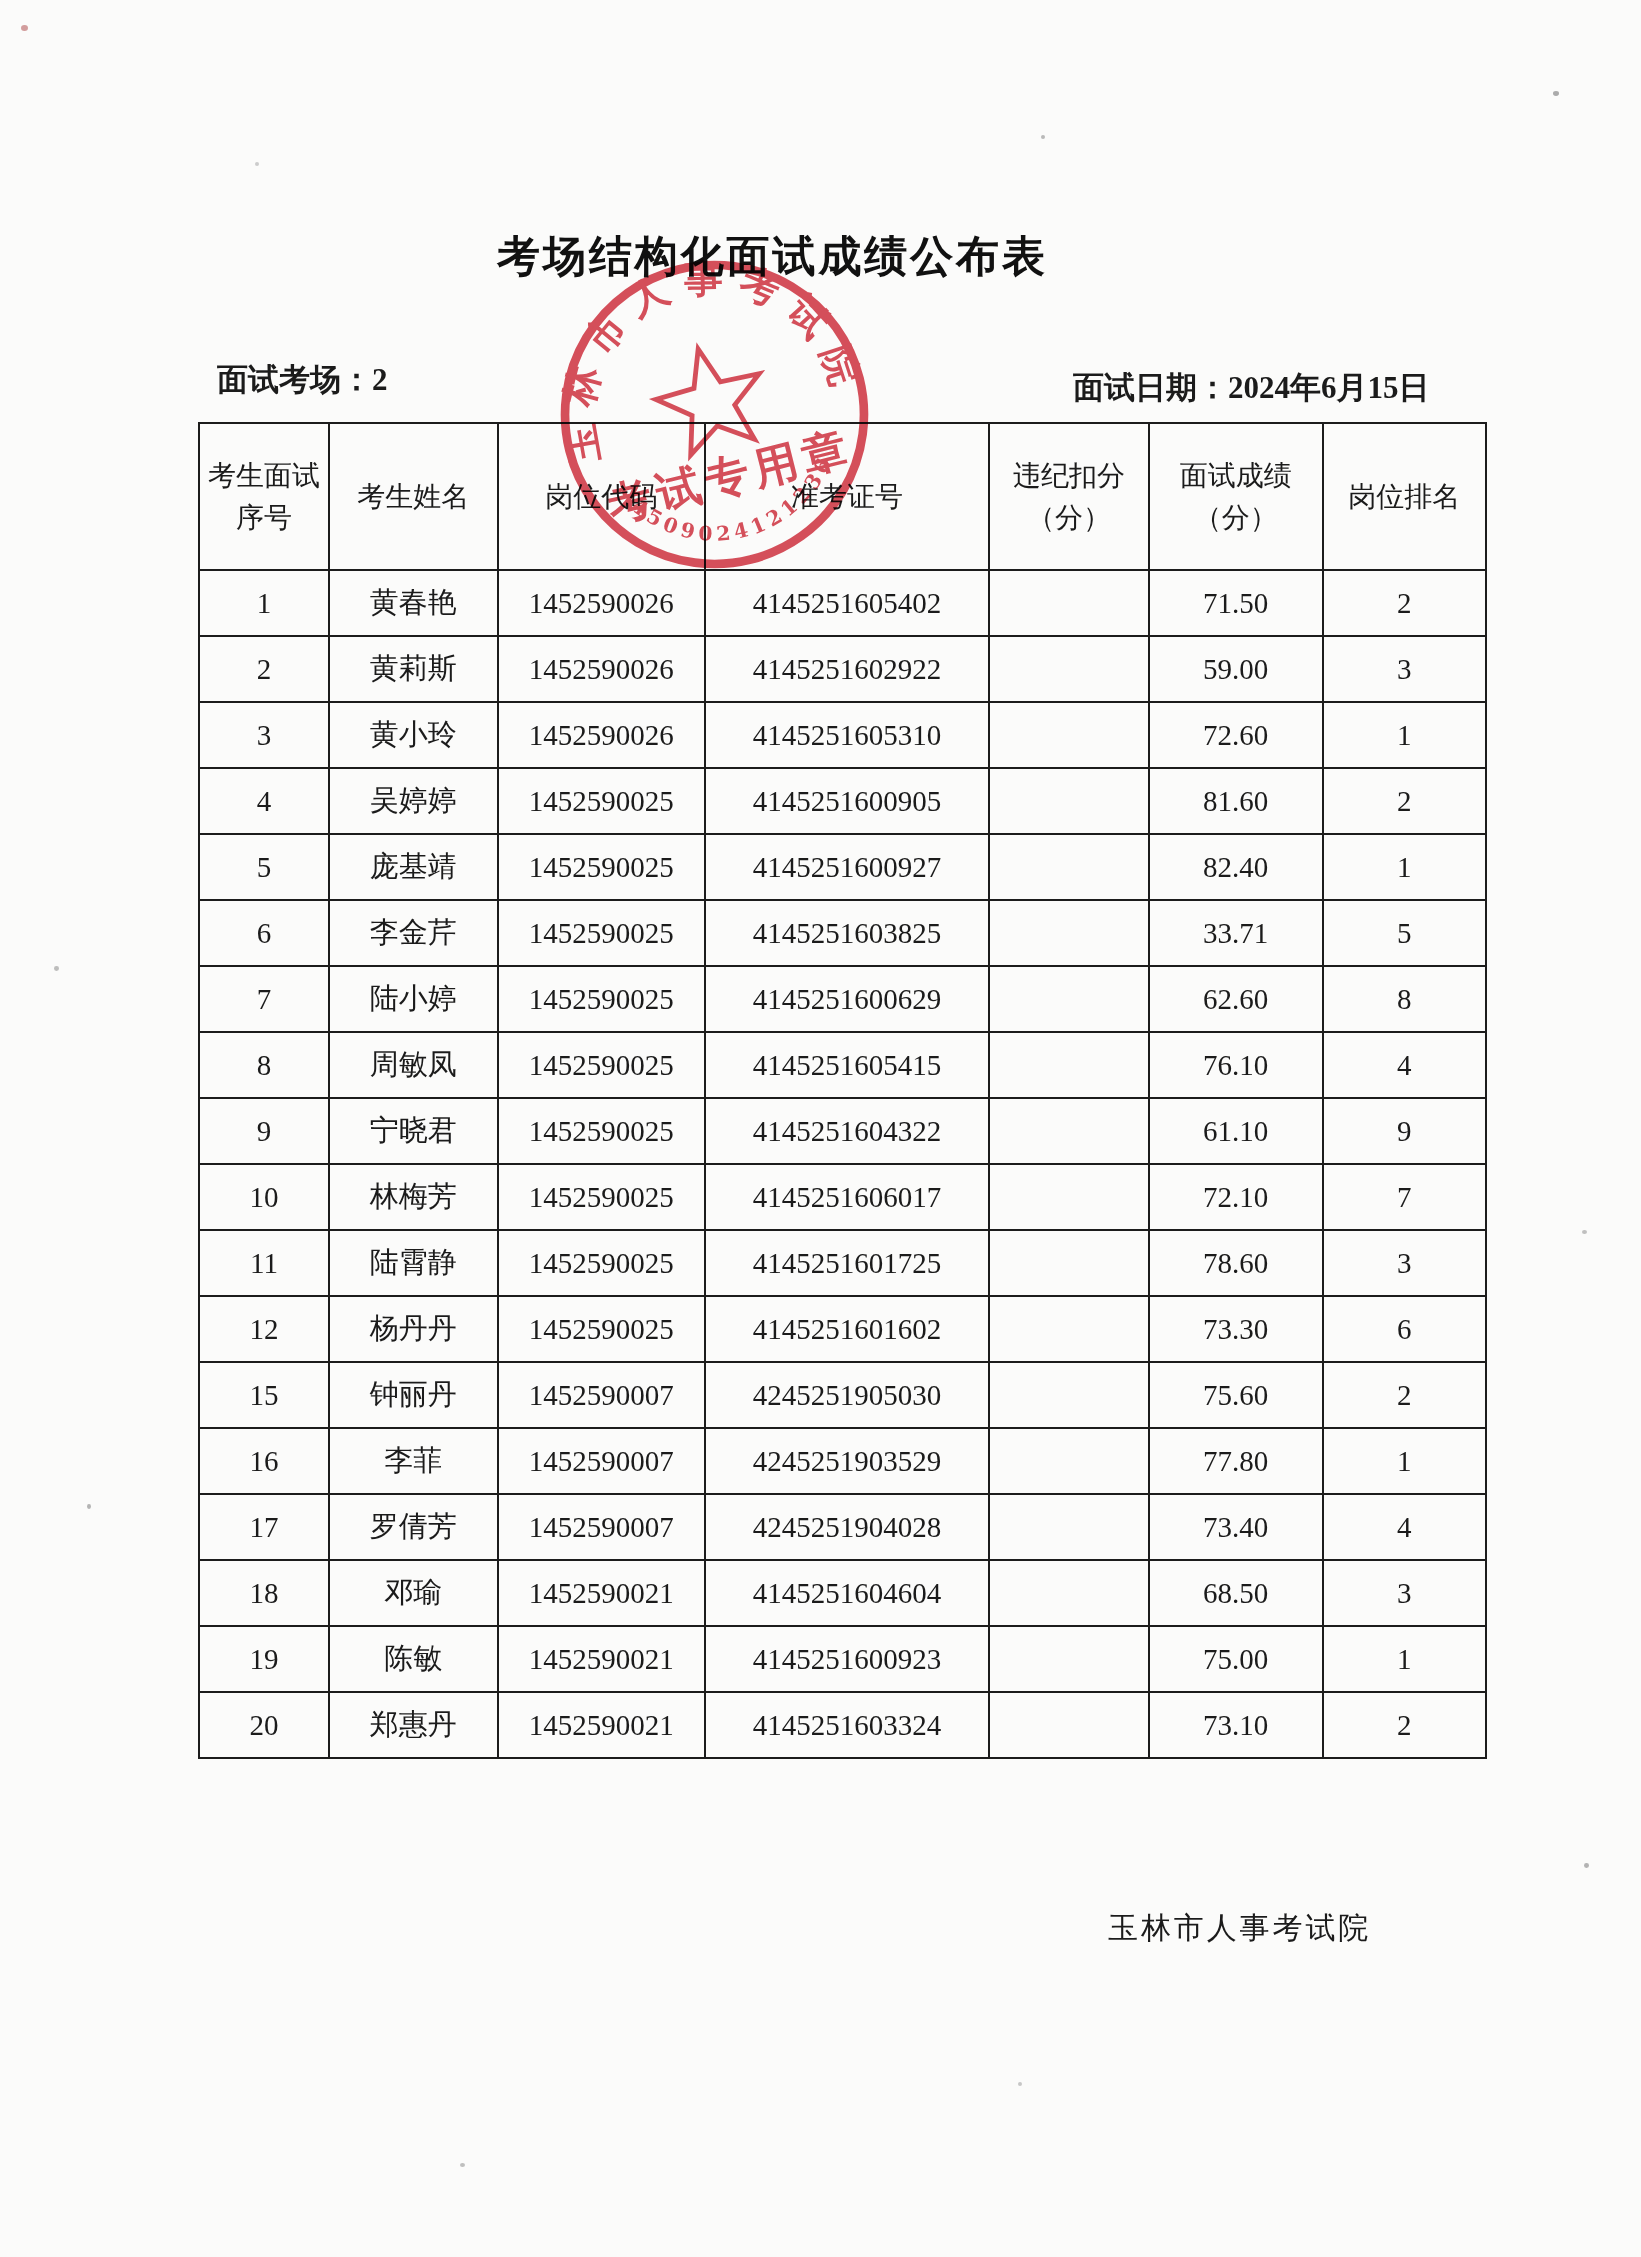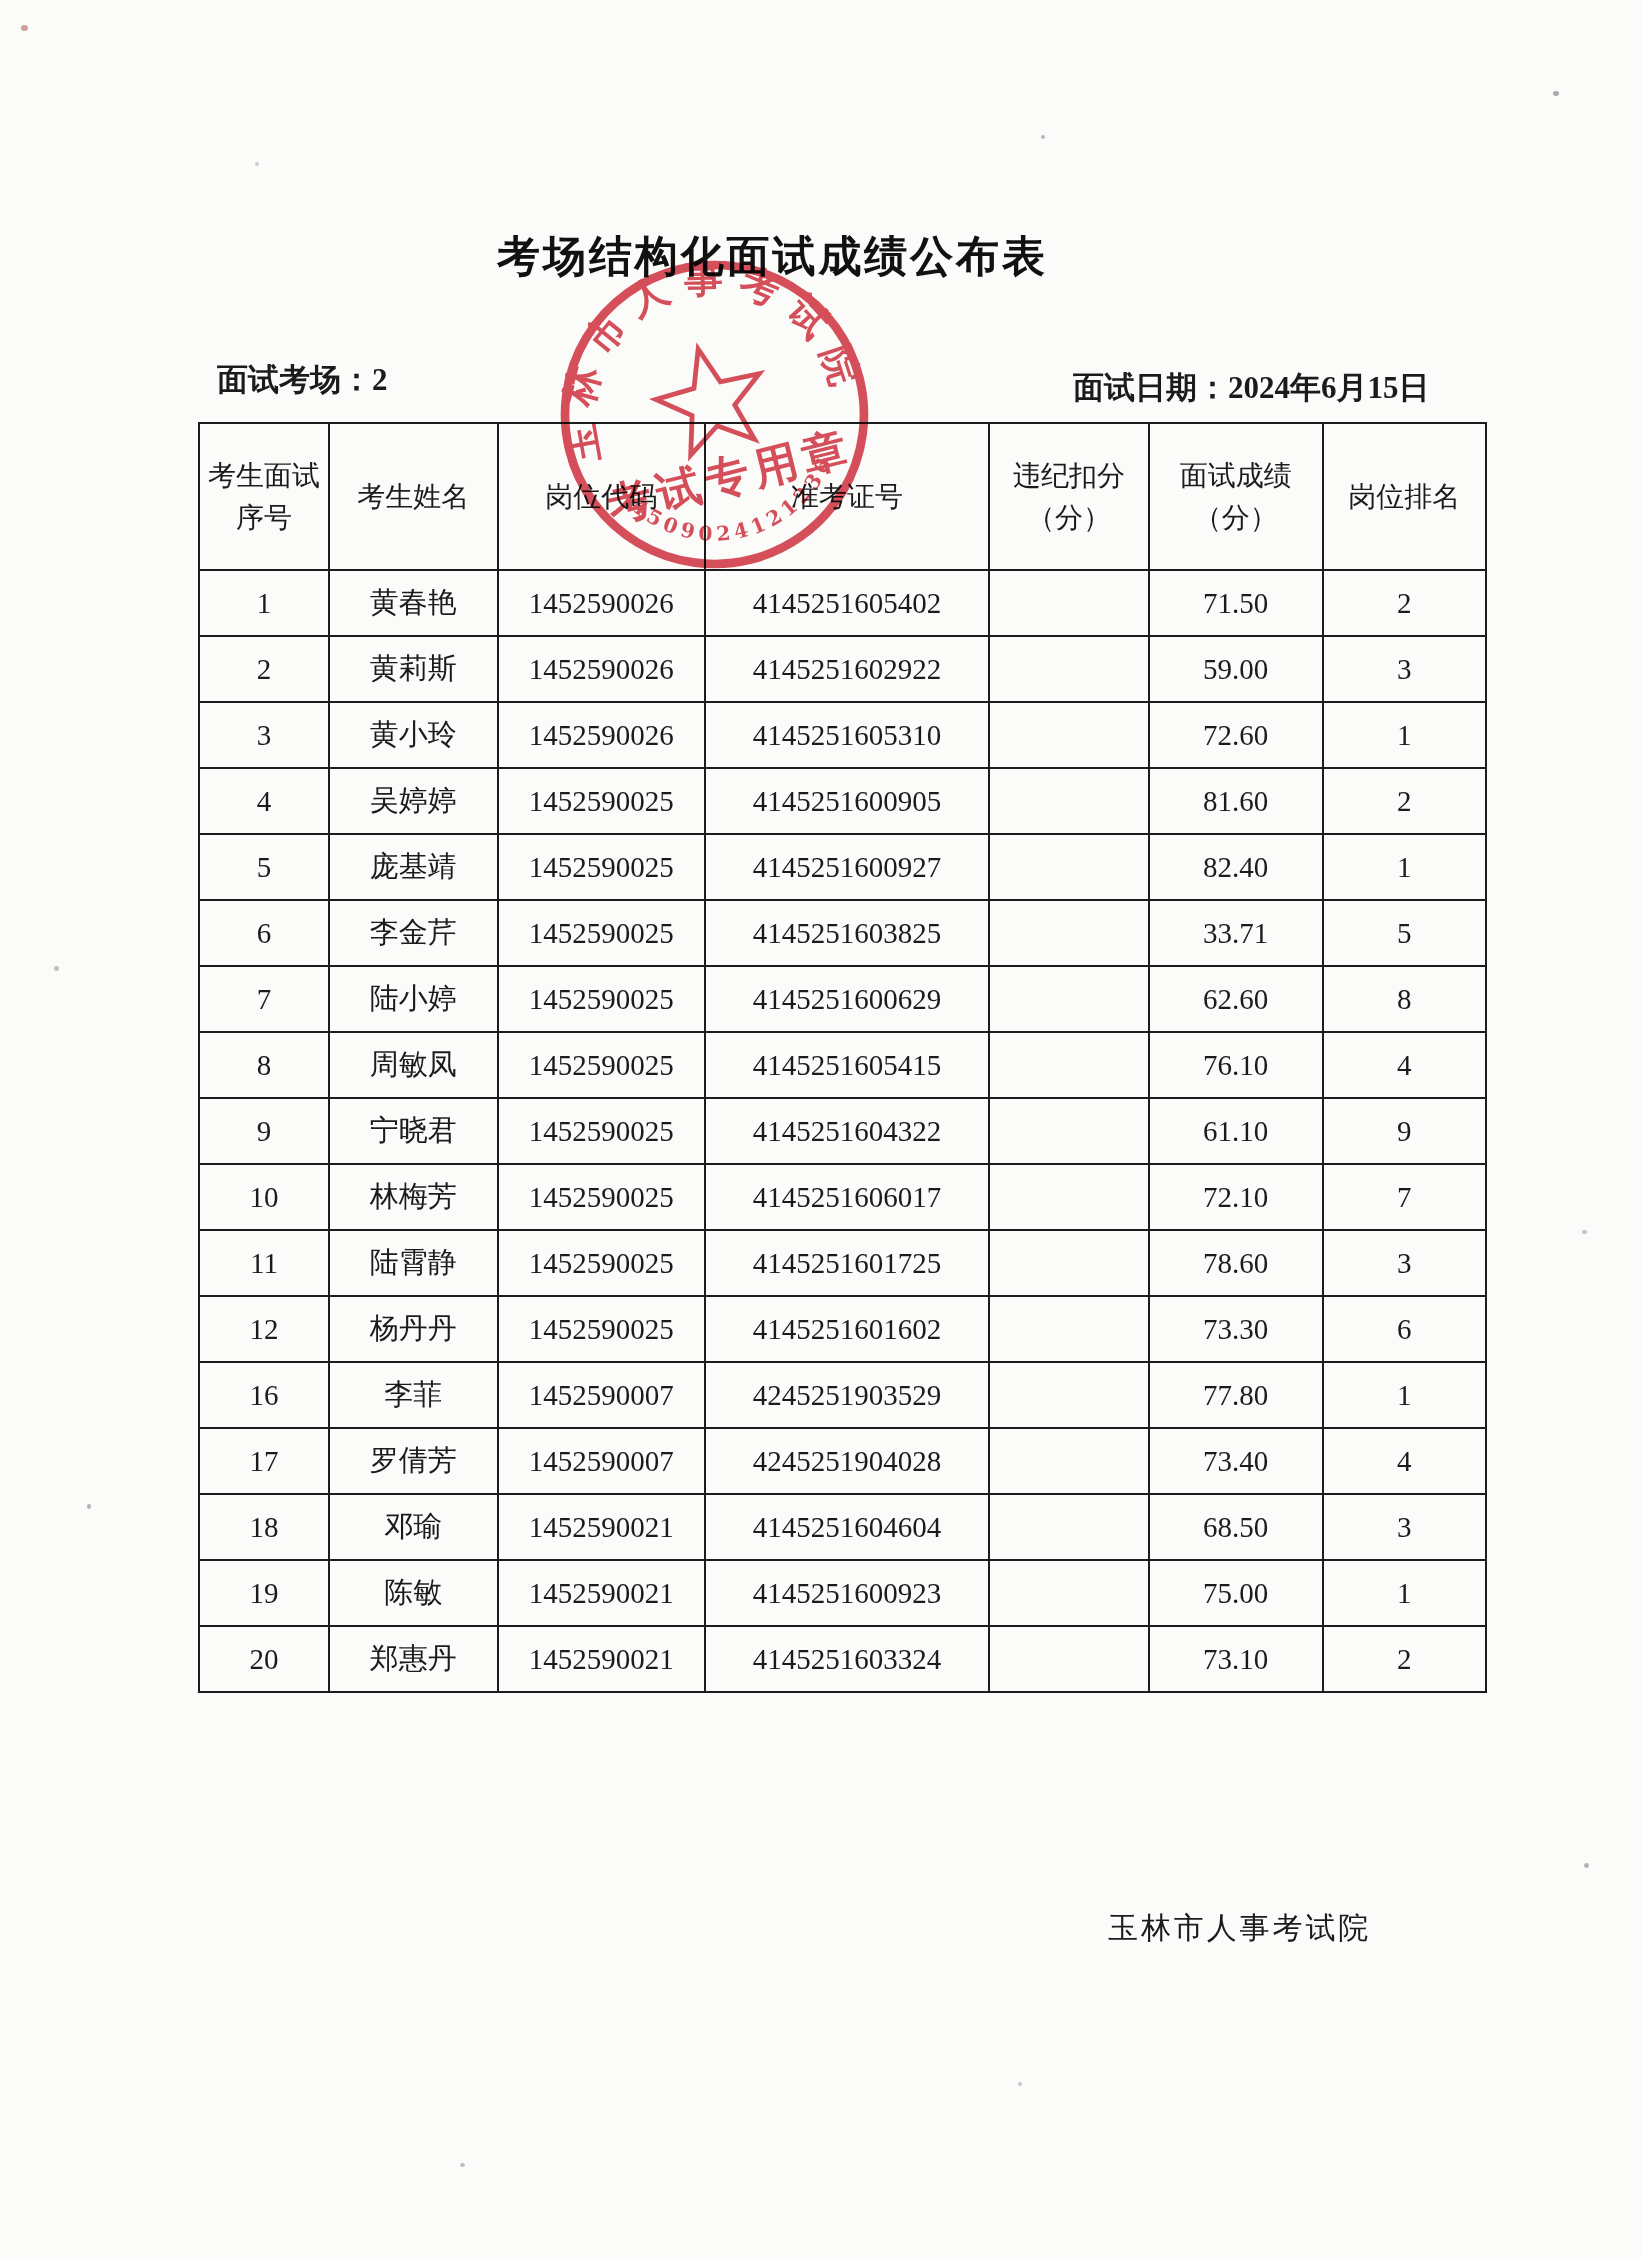--- a/index.html
+++ b/index.html
@@ -194,20 +194,29 @@
       <tr>
         <td>12</td>
         <td>杨丹丹</td>
         <td>1452590025</td>
         <td>4145251601602</td>
         <td></td>
         <td>73.30</td>
         <td>6</td>
       </tr>
       <tr>
+        <td>15</td>
+        <td>钟丽丹</td>
+        <td>1452590007</td>
+        <td>4245251905030</td>
+        <td></td>
+        <td>75.60</td>
+        <td>2</td>
+      </tr>
+      <tr>
         <td>16</td>
         <td>李菲</td>
         <td>1452590007</td>
         <td>4245251903529</td>
         <td></td>
         <td>77.80</td>
         <td>1</td>
       </tr>
       <tr>
         <td>17</td>

